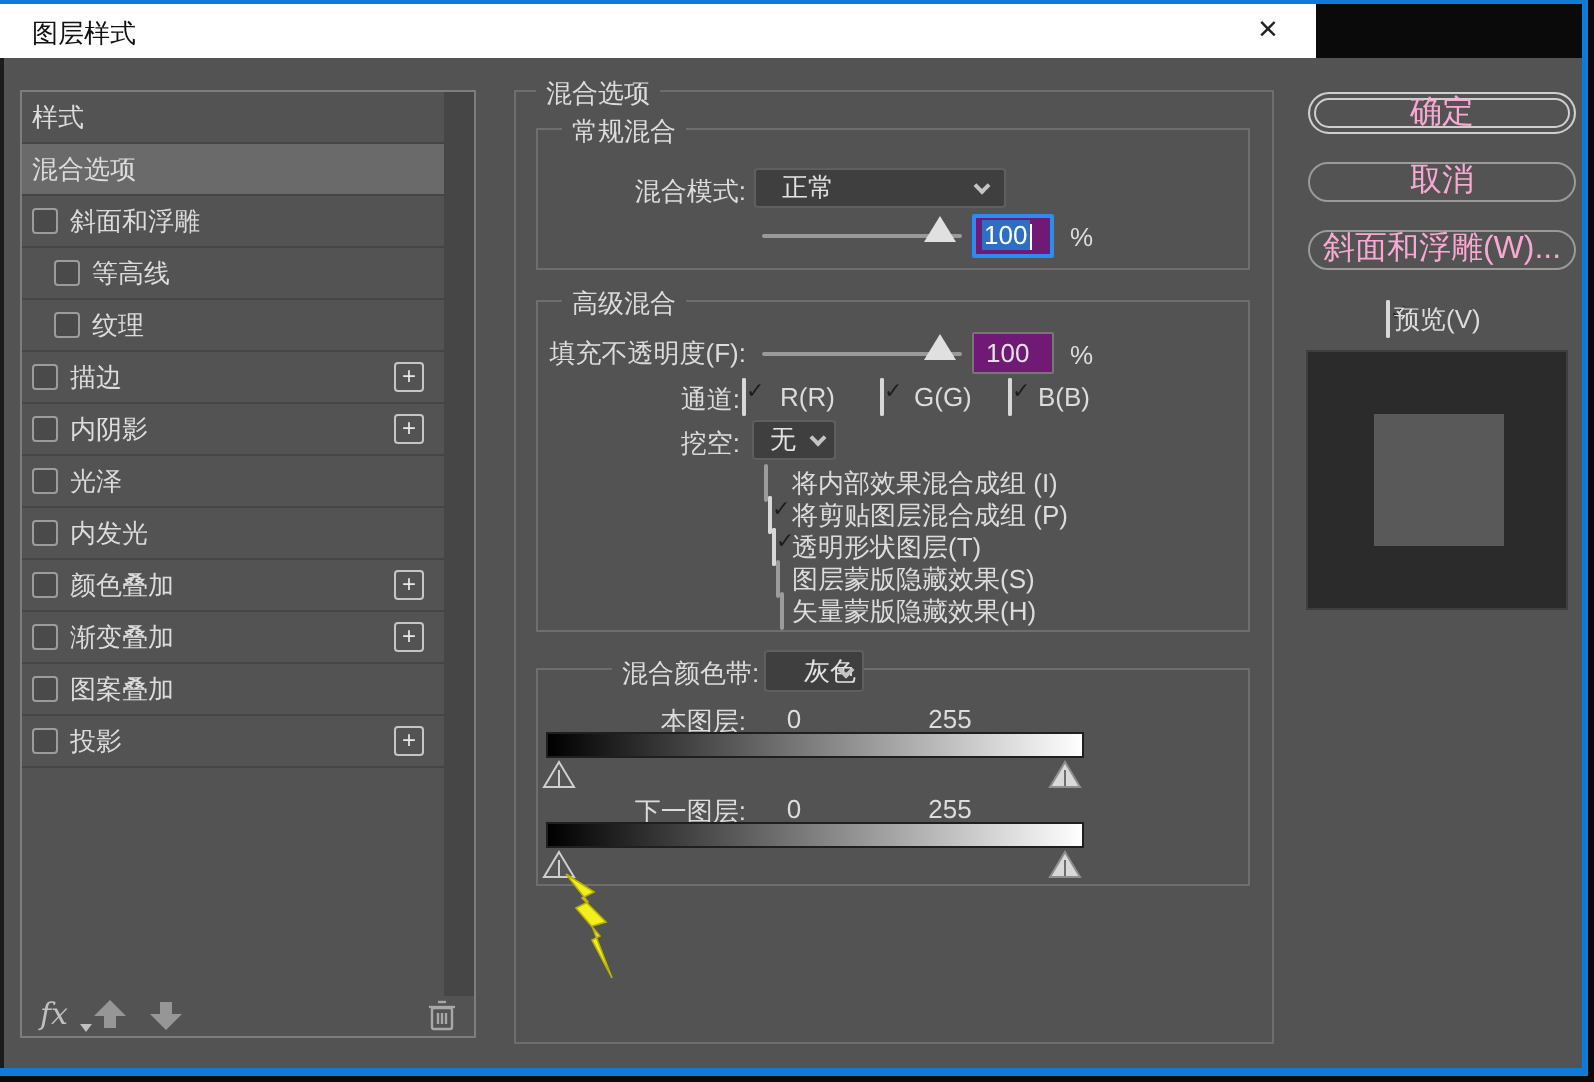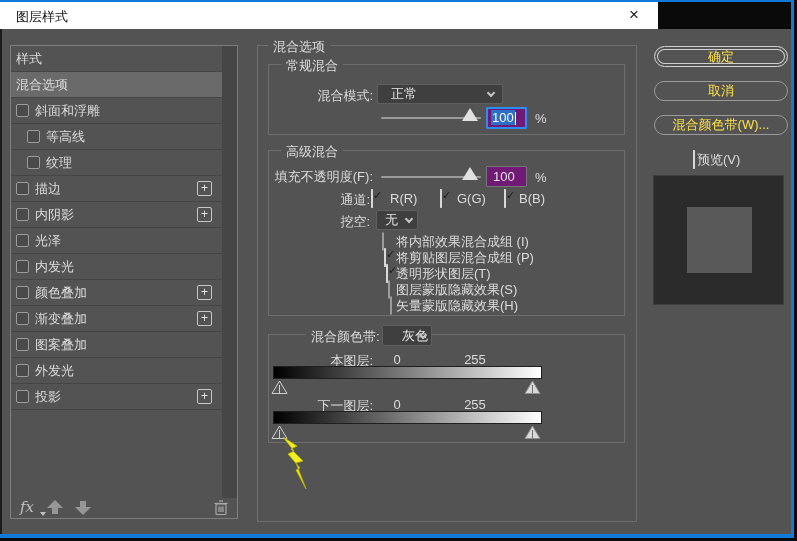--- a/index.html
+++ b/index.html
@@ -64,21 +64,21 @@
   .numbox { position:absolute; width:41px; height:21px; background:#701a75; border:1px solid #767676; border-radius:1px;
             color:#e2e2e2; font-size:13px; padding:2px 0 0 6px; }
   .numbox.focused { border:2px solid #2b8df0; padding:1px 0 0 3px; }
   .numbox.focused .sel { background:#2d6fc4; color:#ffffff; padding:0 1px; }
   .caret { display:inline-block; width:1px; height:13px; background:#ffffff; vertical-align:text-bottom; }
 
   .gradbar { position:absolute; width:269px; height:13px; background:linear-gradient(90deg,#000000,#ffffff); border:1px solid #1f1f1f; }
   .blend-slider { position:absolute; width:17px; height:15px; cursor:pointer; }
 
   .btn { position:absolute; left:654px; width:134px; background:#535353; border:1px solid #9a9a9a; border-radius:11px;
-         color:#fde047; font-size:13px; text-align:center; cursor:pointer; }
+         color:#f9a8d4; font-size:16px; text-align:center; cursor:pointer; }
   .btn.default { border:1px solid #cfcfcf; box-shadow: inset 0 0 0 2px #535353, inset 0 0 0 3px #cfcfcf; }
 
   .preview-box { left:653px; top:175px; width:131px; height:130px; background:#2b2b2b; border:1px solid #3e3e3e; }
   .preview-inner { position:absolute; left:33px; top:31px; width:65px; height:66px; background:#595959; }
 </style>
 </head>
 <body>
 
 <div class="page">
 
@@ -138,24 +138,20 @@
           <span class="addbtn">+</span>
         </div>
       <div class="side-row">
           <span class="cb"></span>
           <span class="txt lbl">渐变叠加</span>
           <span class="addbtn">+</span>
         </div>
       <div class="side-row">
           <span class="cb"></span>
           <span class="txt lbl">图案叠加</span>
-        </div>
-      <div class="side-row">
-          <span class="cb"></span>
-          <span class="txt lbl">外发光</span>
         </div>
       <div class="side-row">
           <span class="cb"></span>
           <span class="txt lbl">投影</span>
           <span class="addbtn">+</span>
         </div>
     </div>
     <div class="scrolltrack"></div>
     <div class="sfooter">
       <span class="fx">fx</span>
@@ -270,21 +266,21 @@
   </svg>
 
   
   <svg class="abs" style="left:275px; top:432px;" width="40" height="62" viewBox="0 0 40 62">
     <polygon points="8,5 22,14 16,17 28,29 21,31 31,57 21,38 25,36 13,22 19,19" fill="#f2ef1d" stroke="#b8b400" stroke-width="0.8"></polygon>
   </svg>
 
   
   <div class="btn default" style="top:46px; height:21px; line-height:19px;">确定</div>
   <div class="btn" style="top:81px; height:20px; line-height:18px;">取消</div>
-  <div class="btn" style="top:115px; height:20px; line-height:18px;">混合颜色带(W)...</div>
+  <div class="btn" style="top:115px; height:20px; line-height:18px;">斜面和浮雕(W)...</div>
 
   <span class="cb checked abs" style="left:677px; top:151px;"></span>
   <div class="abs txt" style="left:697px; top:151px;">预览(V)</div>
 
   <div class="abs preview-box">
     <div class="preview-inner"></div>
   </div>
 
 </div>
 

